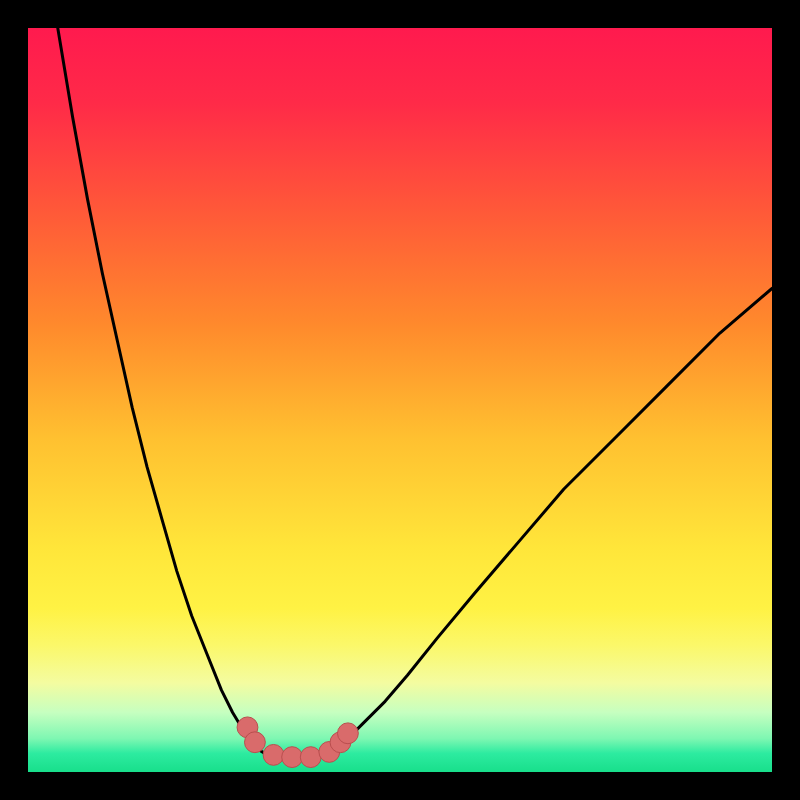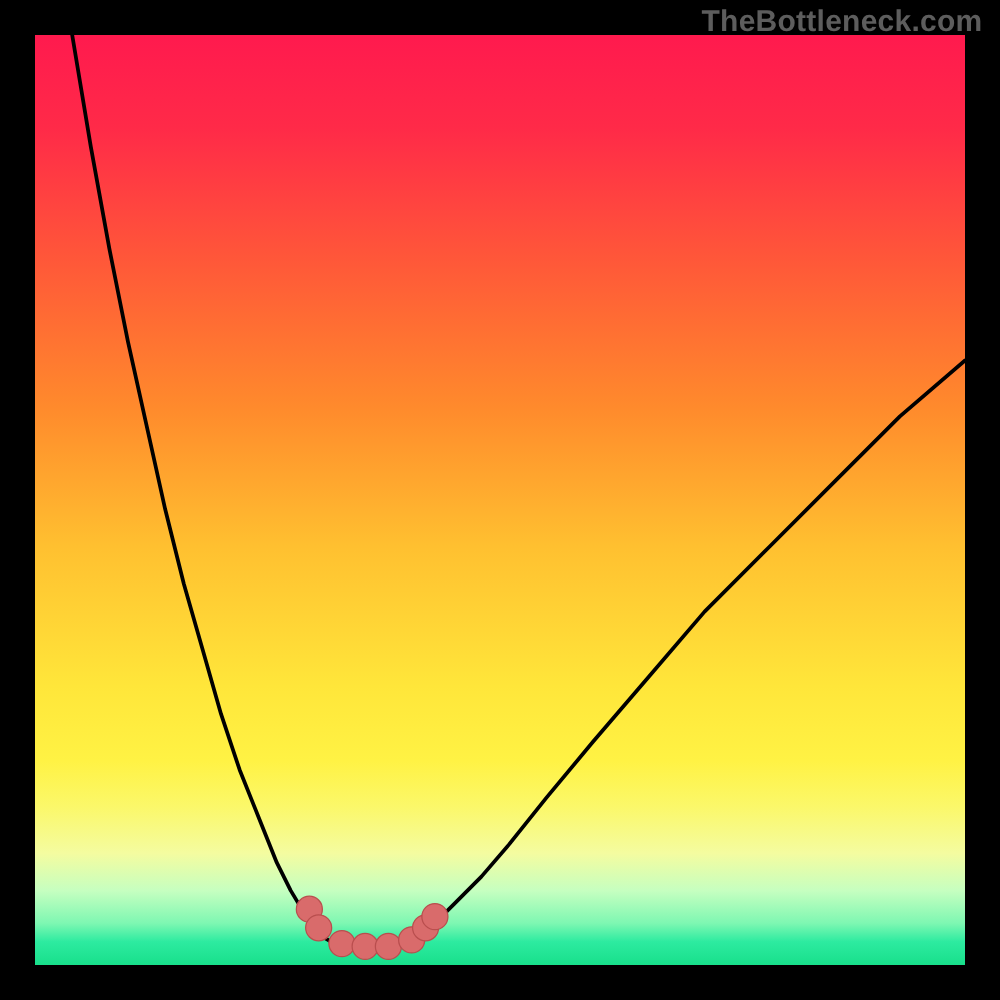--- a/index.html
+++ b/index.html
@@ -35,21 +35,20 @@
     user-select: none;
   }
   svg {
     display: block;
   }
 </style>
 </head>
 <body>
 
 <div class="frame">
-  <div class="watermark">TheBottleneck.com</div>
 
   <div class="plot">
     <svg id="chart-svg" viewBox="0 0 744 744" width="744" height="744" preserveAspectRatio="none">
       <defs>
         <linearGradient id="bg-grad" x1="0" y1="0" x2="0" y2="1">
             <stop offset="0%" stop-color="#ff1a4e"></stop>
             <stop offset="10%" stop-color="#ff2a48"></stop>
             <stop offset="25%" stop-color="#ff5a38"></stop>
             <stop offset="40%" stop-color="#ff8a2c"></stop>
             <stop offset="55.00000000000001%" stop-color="#ffc030"></stop>

